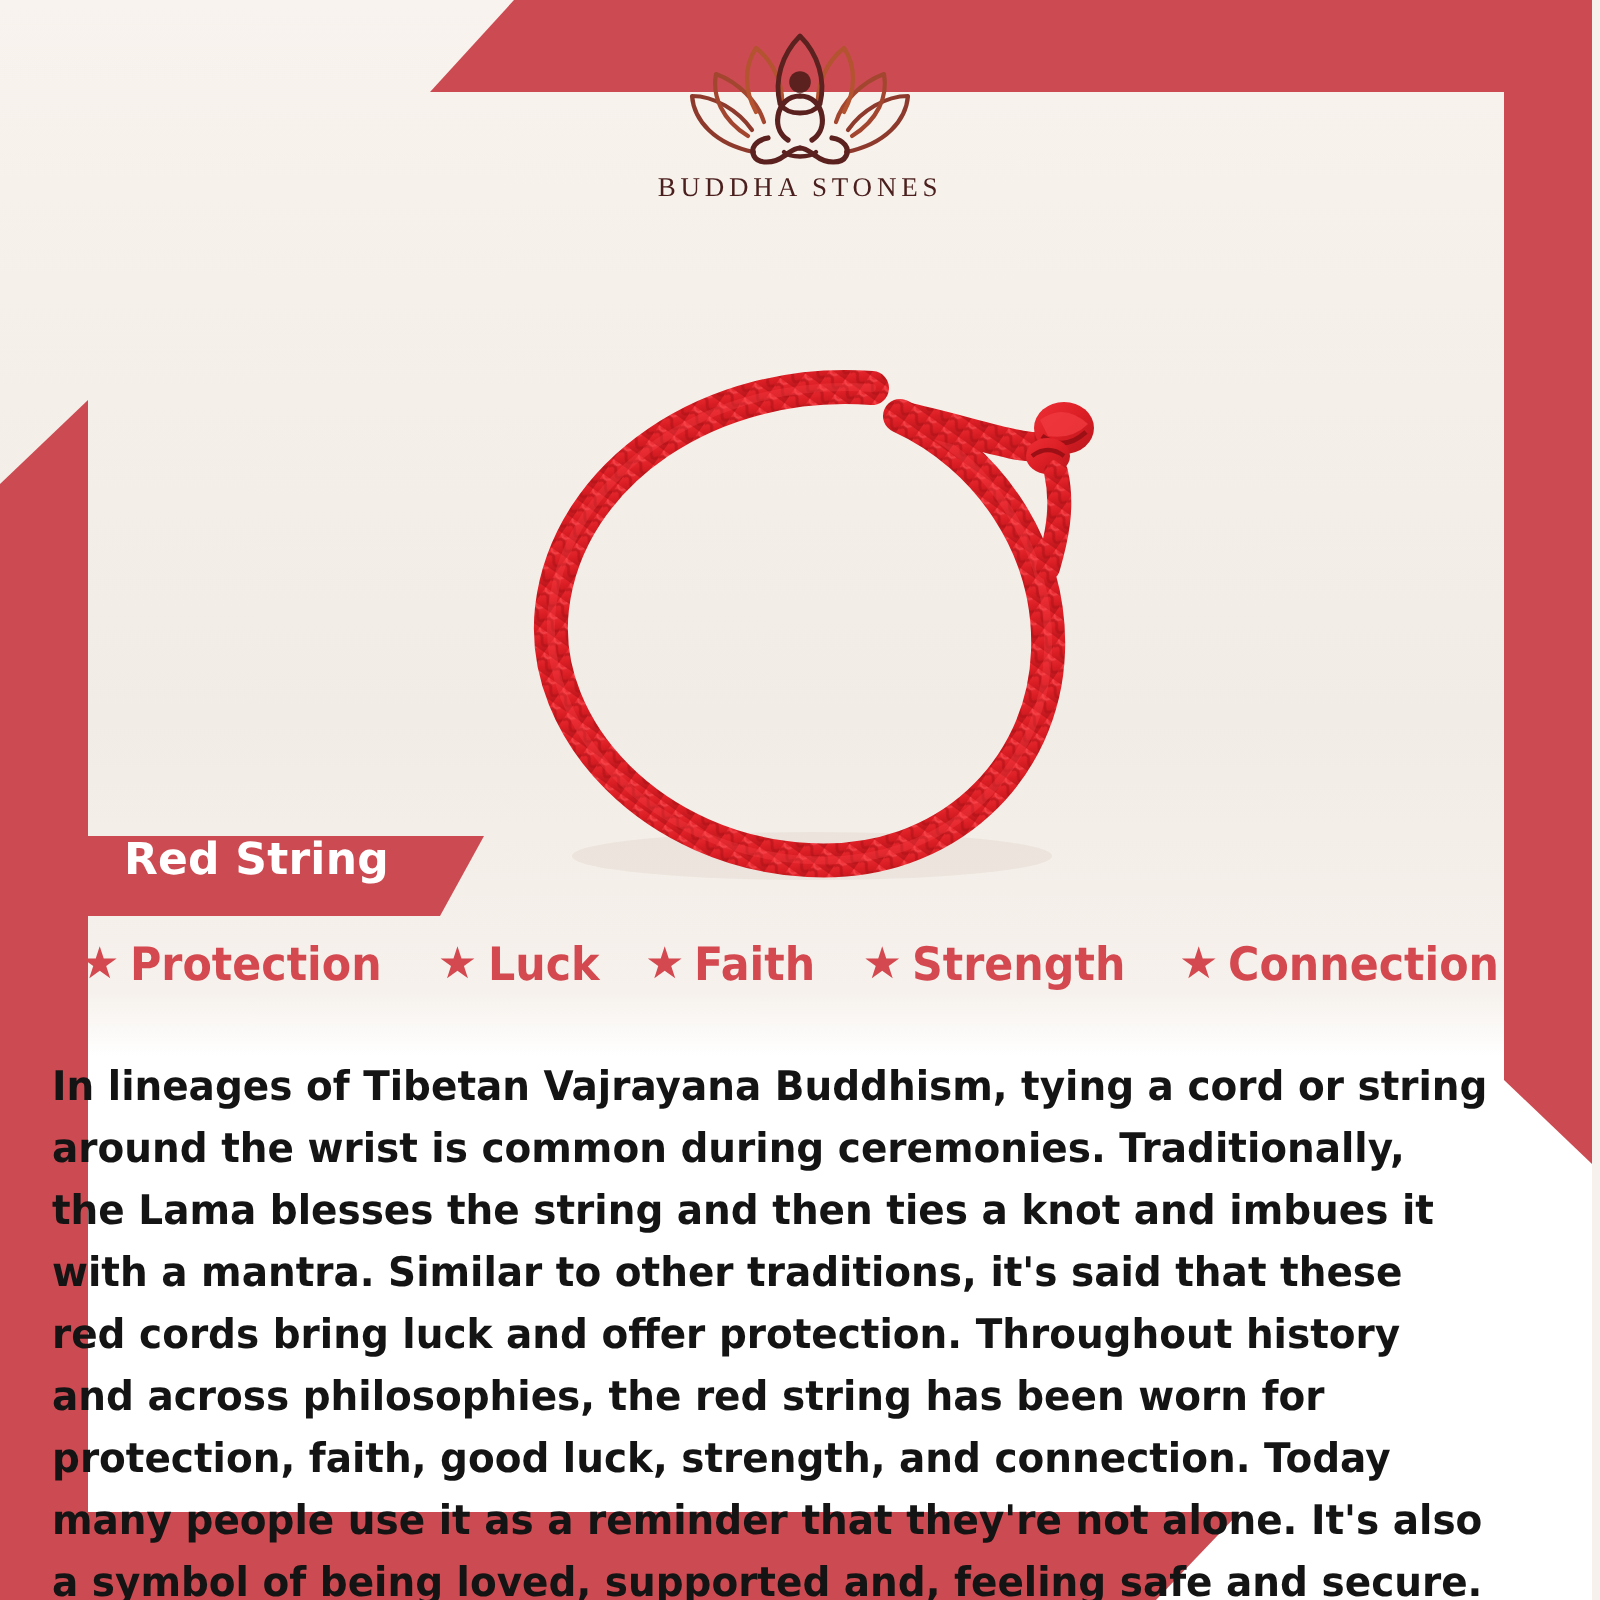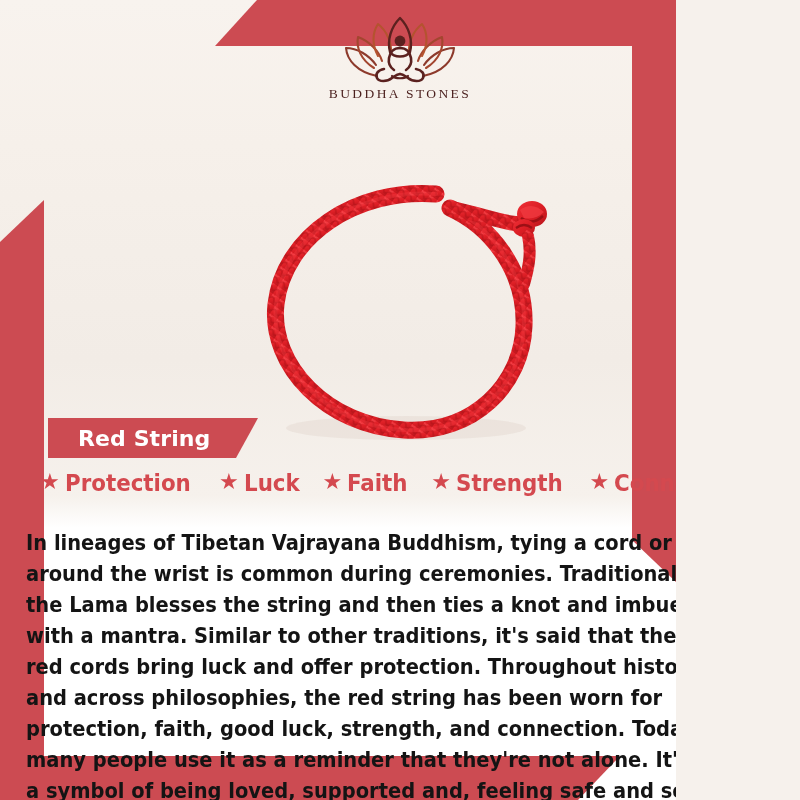--- a/index.html
+++ b/index.html
@@ -9,21 +9,21 @@
   body {
     width: 800px;
     height: 800px;
     overflow: hidden;
     font-family: "Liberation Sans", sans-serif;
     background: #f6f1ec;
   }
 
   .poster {
     position: relative;
-    width: 676px;
+    width: 796px;
     height: 800px;
     overflow: hidden;
     background: linear-gradient(180deg,
         #f8f3ee 0%,
         #f6f0ea 18%,
         #f2ece6 45%,
         #f6f1ec 62%,
         #ffffff 66%,
         #ffffff 100%);
   }
@@ -116,28 +116,27 @@
     left: 236px;
     width: 350px;
     height: 300px;
     z-index: 3;
   }
   .product svg { display: block; width: 100%; height: 100%; }
 
   
   .label-ribbon {
     position: absolute;
-    left: 48px;
+    left: 32px;
     top: 418px;
     width: 210px;
     height: 40px;
     background: #cc4b52;
     clip-path: polygon(0 0, 100% 0, calc(100% - 22px) 100%, 0 100%);
     display: flex;
-    align-items: center;
     z-index: 5;
   }
   .label-ribbon-text {
     margin-left: 30px;
     font-family: "DejaVu Sans", sans-serif;
     font-weight: bold;
     font-size: 22px;
     color: #ffffff;
     letter-spacing: 0.1px;
   }

